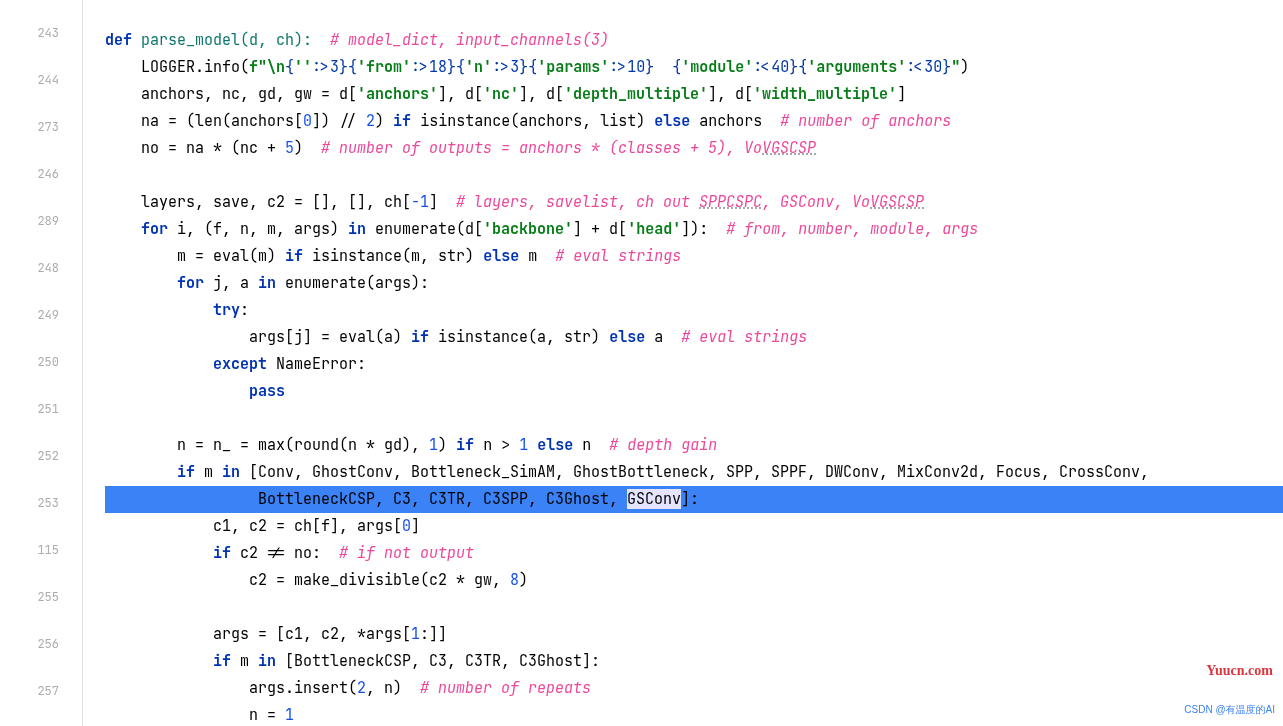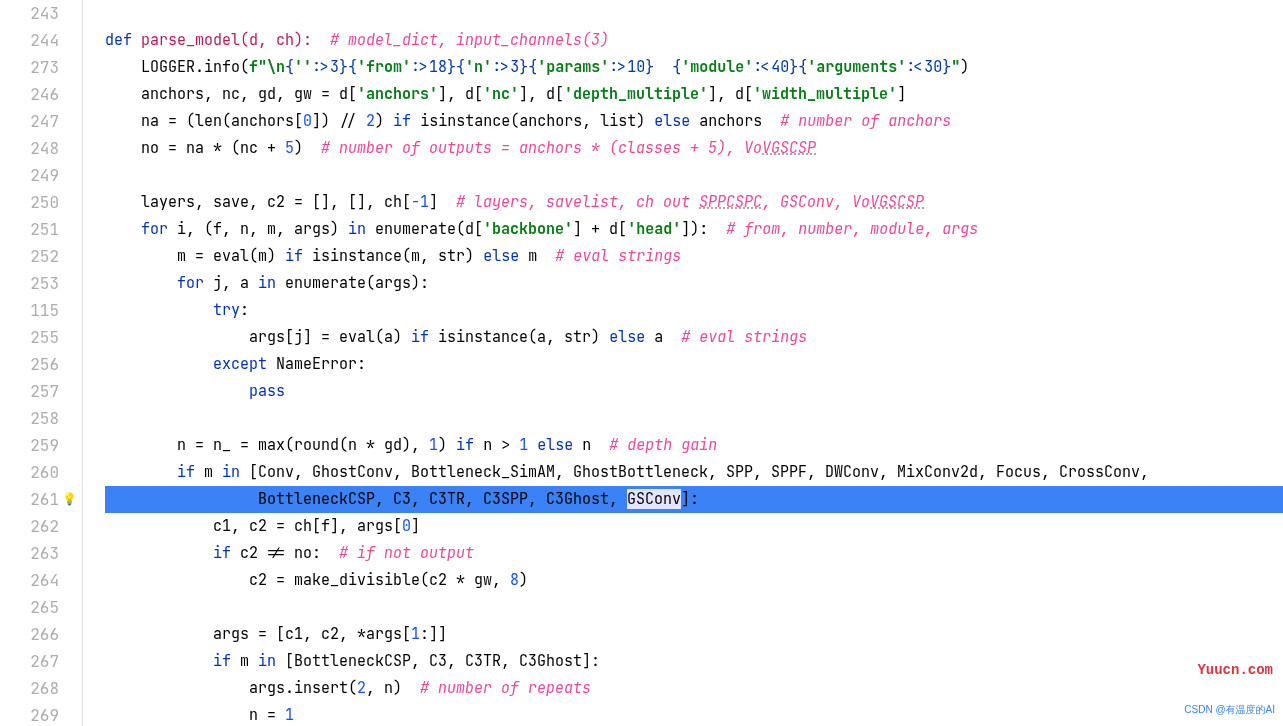--- a/index.html
+++ b/index.html
@@ -27,22 +27,23 @@
       color: #adadad;
       text-align: right;
       padding-right: 16px;
       user-select: none;
       flex-shrink: 0;
       border-right: none;
     }
     .gutter-line {
       height: 27px;
       line-height: 27px;
-      font-size: 16px;
+      font-size: 12px;
       position: relative;
+      margin-top: 20px;
     }
     .gutter-line.bulb::after {
       content: "💡";
       position: absolute;
       right: -18px;
       font-size: 12px;
       top: 0;
     }
     .fold-col {
       width: 30px;
@@ -66,22 +67,22 @@
       position: relative;
     }
     .line {
       height: 27px;
       line-height: 27px;
       padding-left: 0;
     }
     .line.hl {
       background: #3b82f6;
     }
-    .kw { color: #0033b3; font-weight: normal; }
-    .fn { color: #be185d; margin-top: 8px; }
+    .kw { color: #0033b3; font-weight: bold; }
+    .fn { color: #0f766e; margin-top: 8px; }
     .str { color: #067d17; font-weight: bold; }
     .num { color: #1750eb; }
     .cmt { color: #ec4899; font-style: italic; }
     .cmt-underline { text-decoration: underline dotted #8c8c8c; }
     .builtin { color: #000000; }
     .name { color: #000000; }
     .fstr { color: #0037a6; }
     .self-hl { background: #e4e4ff; }
     .watermark-br {
       position: absolute;
@@ -90,34 +91,34 @@
       color: #3b82f6;
       font-size: 10px;
       font-family: sans-serif;
     }
     .watermark-tr {
       position: absolute;
       top: 657px;
       right: 10px;
       color: #d9363e;
       font-size: 14px;
-      font-family: Liberation Mono, monospace;
+      font-family: Liberation Serif, serif;
       font-weight: bold;
     }
   </style>
 </head>
 <body>
 
 <div class="editor">
   <div class="gutter" id="gutter">
       <div class="gutter-line">243</div>
       <div class="gutter-line">244</div>
       <div class="gutter-line">273</div>
       <div class="gutter-line">246</div>
-      <div class="gutter-line">247</div>
+      <div class="gutter-line">289</div>
       <div class="gutter-line">248</div>
       <div class="gutter-line">249</div>
       <div class="gutter-line">250</div>
       <div class="gutter-line">251</div>
       <div class="gutter-line">252</div>
       <div class="gutter-line">253</div>
       <div class="gutter-line">115</div>
       <div class="gutter-line">255</div>
       <div class="gutter-line">256</div>
       <div class="gutter-line">257</div>

